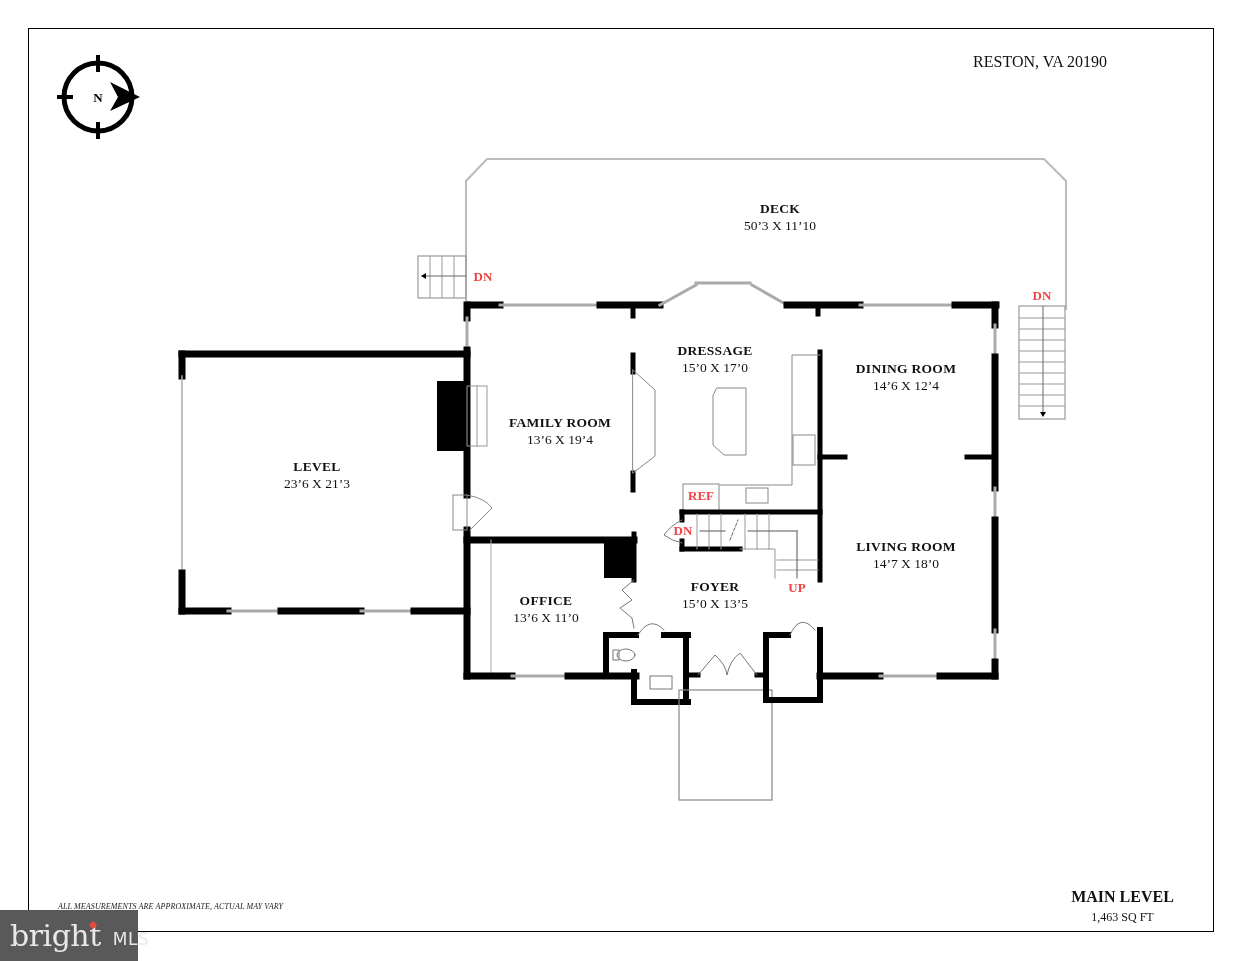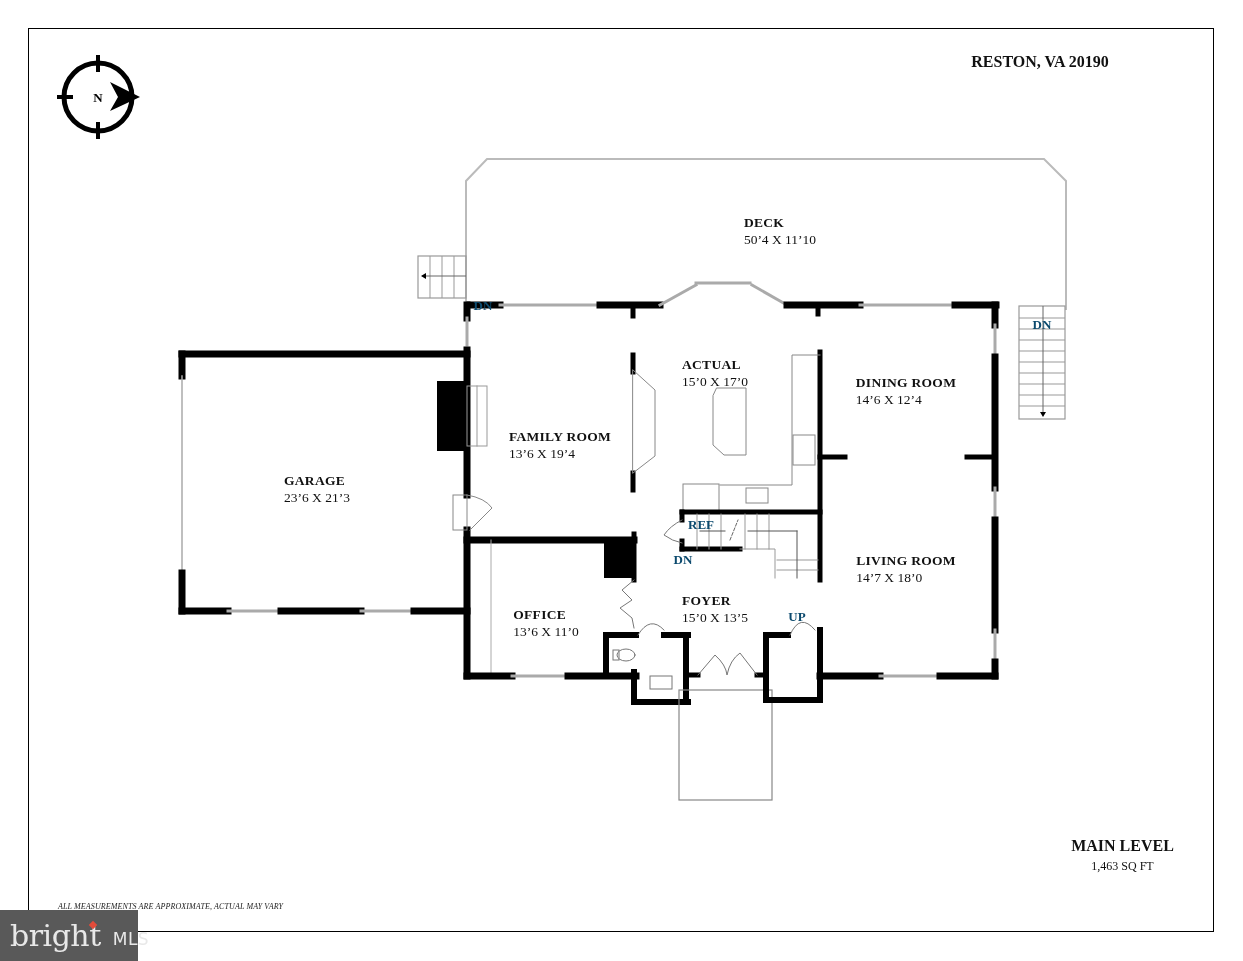--- a/index.html
+++ b/index.html
@@ -1,26 +1,26 @@
 <!DOCTYPE html>
 <html><head>
 <meta charset="utf-8">
 <style>
   html, body { margin:0; padding:0; background:#ffffff; }
   body { width:1243px; height:961px; position:relative; overflow:hidden; font-family:"Liberation Serif", serif; }
   .frame { position:absolute; left:28px; top:28px; width:1186px; height:904px; border:1.5px solid #000; box-sizing:border-box; }
   svg.plan { position:absolute; left:0; top:0; }
   .title-block { position:absolute; left:900px; top:52px; width:280px; text-align:center; }
   .title-main { font-weight:bold; font-size:24px; text-decoration:underline; letter-spacing:0.3px; color:#111; line-height:26px; }
-  .title-sub { font-size:16px; color:#111; line-height:20px;font-weight:bold; }
-  .label { position:absolute; text-align:left; color:#111; transform:translateX(-50%); white-space:nowrap;margin-top:14px; }
+  .title-sub { font-size:16px; color:#111; line-height:20px; }
+  .label { position:absolute; text-align:center; color:#111; transform:translateX(-50%); white-space:nowrap; }
   .label .name { font-weight:bold; font-size:13.5px; line-height:16px; letter-spacing:0.3px; }
   .label .dim { font-size:13.5px; line-height:17px; }
-  .small-bold { position:absolute; font-weight:bold; font-size:13px; color:#0c4a6e; transform:translateX(-50%);margin-top:29px; }
-  .level-block { position:absolute; left:1040px; top:836px; width:165px; text-align:center; color:#111; }
+  .small-bold { position:absolute; font-weight:bold; font-size:13px; color:#ef4444; transform:translateX(-50%); }
+  .level-block { position:absolute; left:1040px; top:887px; width:165px; text-align:center; color:#111; }
   .level-name { font-weight:bold; font-size:16px; line-height:20px; }
   .level-area { font-size:12px; line-height:20px; }
   .disclaimer { position:absolute; left:58px; top:902px; font-size:8px; color:#222; letter-spacing:0.1px;font-style:italic; }
   .mls-badge { position:absolute; left:0; top:910px; width:138px; height:51px; background:#595959; color:#e8e8e8; display:flex; align-items:center; padding-left:10px; box-sizing:border-box; }
   .mls-bright { font-family:"DejaVu Serif", serif; font-size:30px; letter-spacing:-0.5px; line-height:30px; position:relative; }
   .mls-dot { position:absolute; left:90px; top:922px; width:6px; height:6px; background:#e34b3a; transform:rotate(45deg); }
   .mls-text { font-family:"DejaVu Sans", sans-serif; font-size:17px; margin-left:12px; margin-top:6px; letter-spacing:0.5px; }
 </style>
 </head>
 <body>
@@ -181,36 +181,36 @@
     <path d="M682,520 Q670,526 664,535 Q672,541 682,543" stroke="#777" stroke-width="1"></path>
   </g>
 </svg>
 
 <div class="title-block">
   <div class="title-sub">RESTON, VA 20190</div>
 </div>
 
 <div class="label" style="left:780px;top:201px;">
   <div class="name">DECK</div>
-  <div class="dim">50’4 X 11’10</div>
+  <div class="dim">50’3 X 11’10</div>
 </div>
 <div class="label" style="left:715px;top:343px;">
-  <div class="name">ACTUAL</div>
+  <div class="name">DRESSAGE</div>
   <div class="dim">15’0 X 17’0</div>
 </div>
 <div class="label" style="left:906px;top:361px;">
   <div class="name">DINING ROOM</div>
   <div class="dim">14’6 X 12’4</div>
 </div>
 <div class="label" style="left:560px;top:415px;">
   <div class="name">FAMILY ROOM</div>
   <div class="dim">13’6 X 19’4</div>
 </div>
 <div class="label" style="left:317px;top:459px;">
-  <div class="name">GARAGE</div>
+  <div class="name">LEVEL</div>
   <div class="dim">23’6 X 21’3</div>
 </div>
 <div class="label" style="left:906px;top:539px;">
   <div class="name">LIVING ROOM</div>
   <div class="dim">14’7 X 18’0</div>
 </div>
 <div class="label" style="left:546px;top:593px;">
   <div class="name">OFFICE</div>
   <div class="dim">13’6 X 11’0</div>
 </div>

